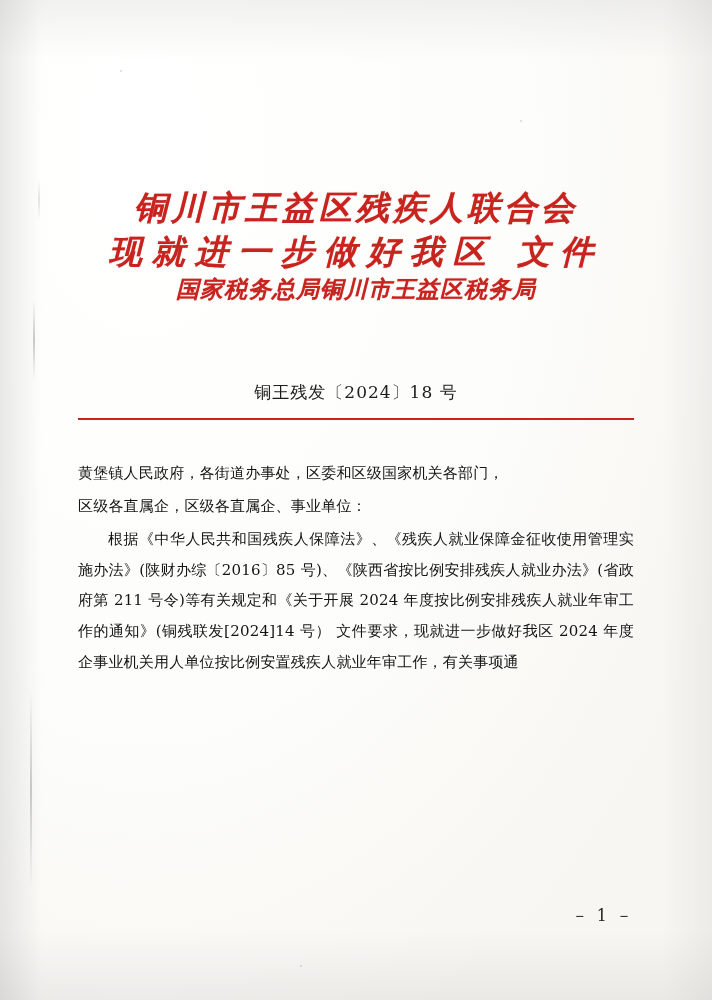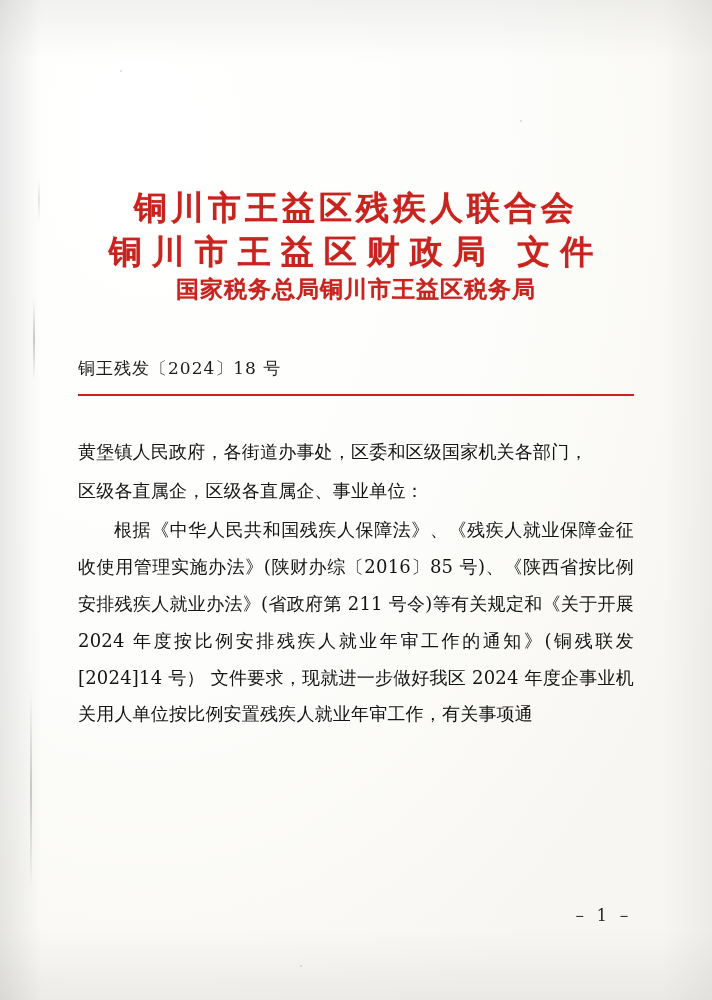--- a/index.html
+++ b/index.html
@@ -60,28 +60,30 @@
     text-align: center;
   }
   .lh-line {
     color: #c8241f;
     font-family: "DejaVu Serif", "Liberation Serif", serif;
     font-weight: bold;
     letter-spacing: 2px;
     line-height: 1.34;
     text-shadow: 0 0 1px rgba(200,36,31,0.55);
     white-space: nowrap;
+    font-style: italic;
   }
   .lh-line.l1 { font-size: 33px; letter-spacing: 4px; }
   .lh-line.l2 { font-size: 33px; letter-spacing: 10px; }
   .lh-line.l3 { font-size: 23px; letter-spacing: 1px; }
 
   
   .docnum-wrap {
-    margin-top: 52px;
+    margin-top: 76px;
+    text-align: center;
   }
   .docnum {
     font-size: 17px;
     color: #1c1c1c;
     letter-spacing: 1px;
     font-family: "DejaVu Serif", "Liberation Serif", serif;
   }
   .red-rule {
     margin-top: 14px;
     height: 2px;
@@ -98,21 +100,21 @@
     font-size: 21px;
     color: #141414;
     line-height: 1.85;
     letter-spacing: 0.5px;
   }
 
   
   .body-text {
     margin-top: 38px;
     font-family: "DejaVu Serif", "Liberation Serif", serif;
-    font-size: 18px;
+    font-size: 15px;
     color: #141414;
     line-height: 2.05;
     letter-spacing: 0.2px;
     text-align: justify;
   }
   .body-text p {
     margin: 0 0 2px 0;
   }
   .indent { text-indent: 2em; }
 
@@ -141,21 +143,21 @@
   <div class="crease c3"></div>
 
   <div class="speck" style="left:120px; top:70px; width:2px; height:2px;"></div>
   <div class="speck" style="left:520px; top:120px; width:2px; height:2px;"></div>
   <div class="speck" style="left:300px; top:965px; width:2px; height:2px;"></div>
 
   <div class="content">
 
     <div class="letterhead">
       <div class="lh-line l1">铜川市王益区残疾人联合会</div>
-      <div class="lh-line l2">铜川市王益区财政局 文件</div>
+      <div class="lh-line l2">现就进一步做好我区 文件</div>
       <div class="lh-line l3">国家税务总局铜川市王益区税务局</div>
     </div>
 
     <div class="docnum-wrap">
       <div class="docnum">铜王残发〔2024〕18 号</div>
       <div class="red-rule"></div>
     </div>
 
 
     <div class="body-text">

